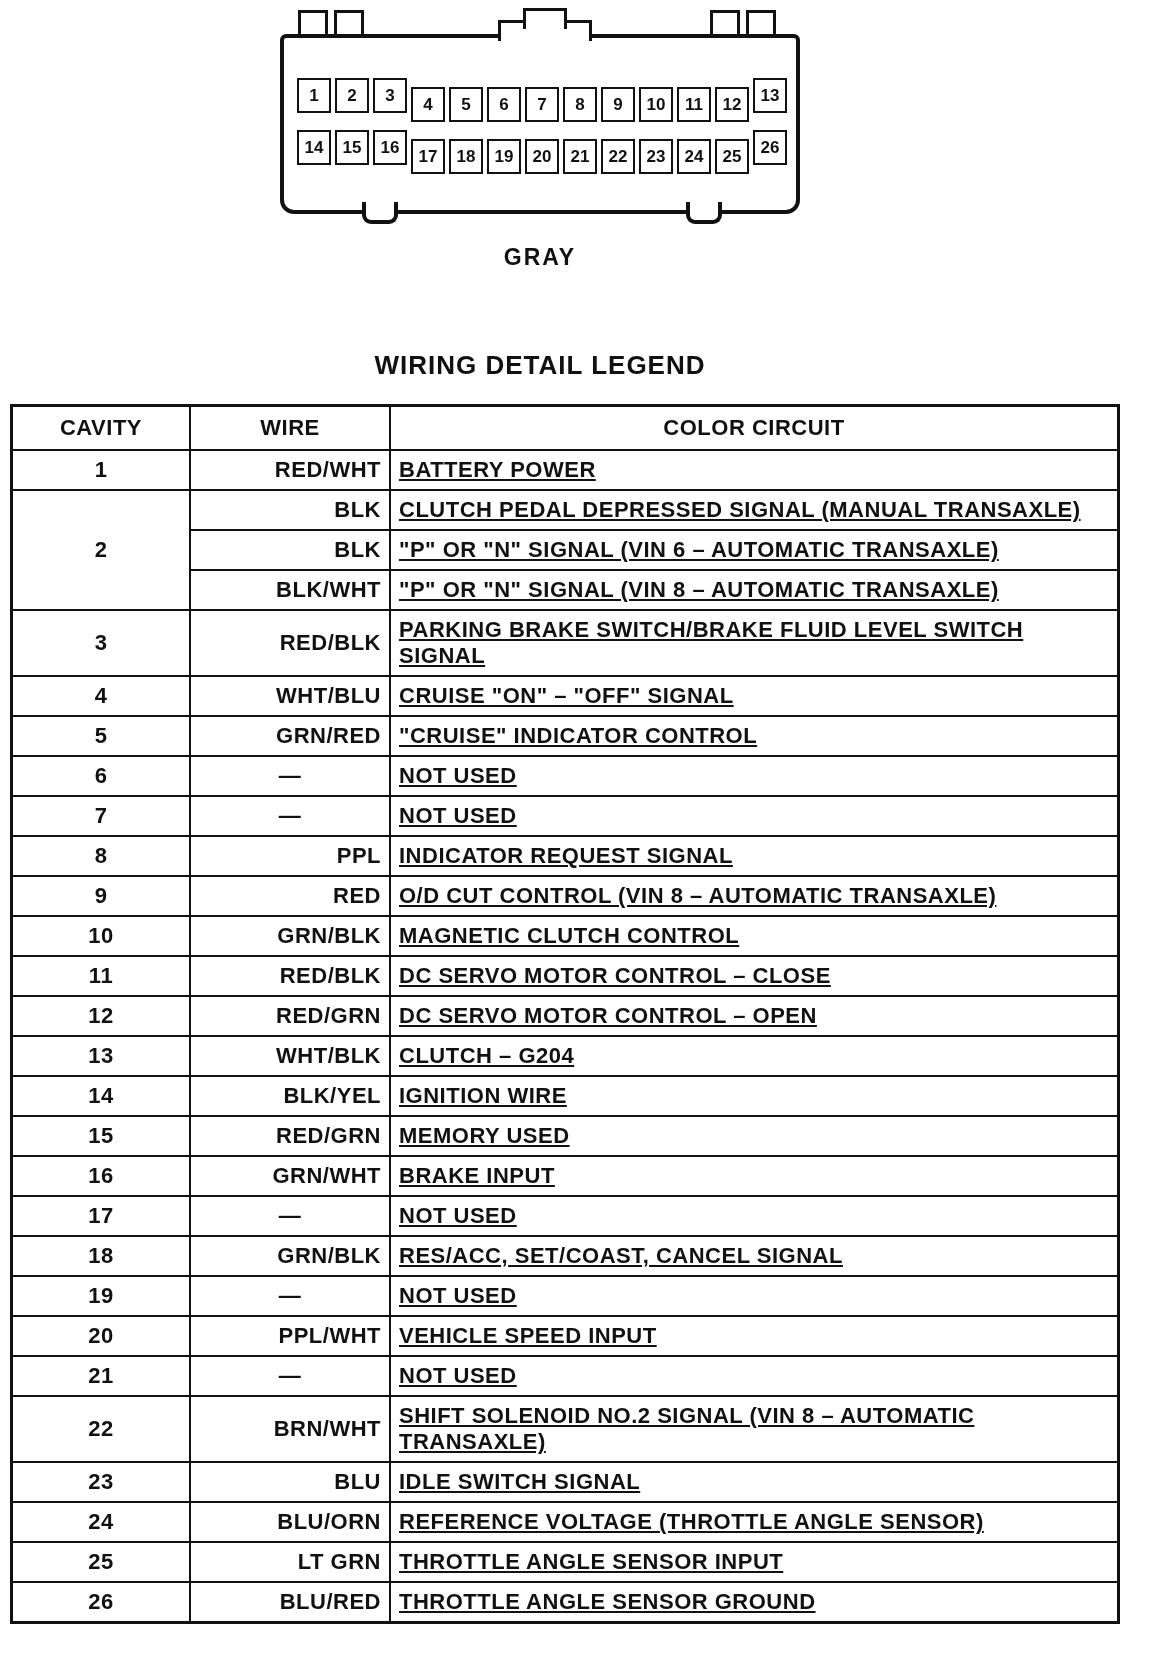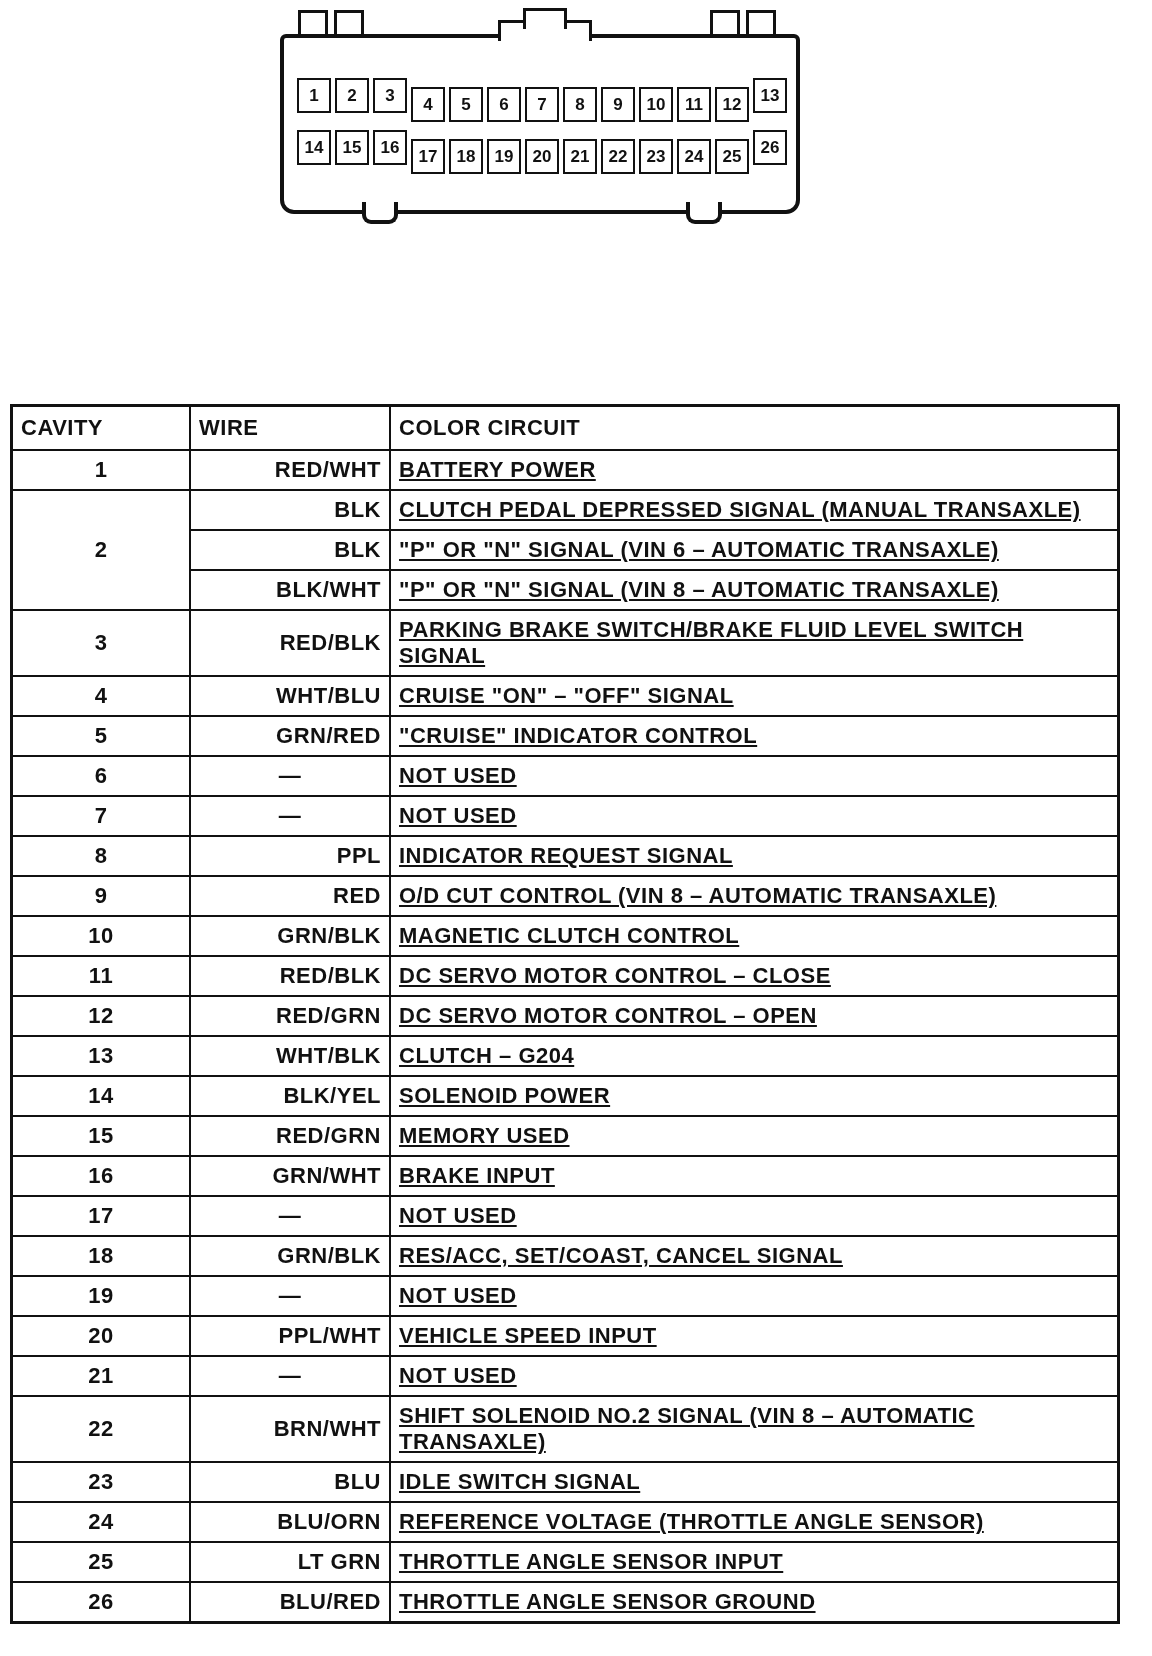--- a/index.html
+++ b/index.html
@@ -59,21 +59,21 @@
     table-layout:fixed;
   }
   table.legend th, table.legend td{
     border:2px solid #111;
     font-weight:bold;
     font-size:22px;
     letter-spacing:0.5px;
     line-height:26px;
     padding:6px 8px;
   }
-  table.legend th{text-align:left;height:30px;}
+  table.legend th{text-align:center;height:30px;}
   th.col-cavity{width:160px;}
   th.col-wire{width:182px;}
   th.col-circuit{width:710px;}
   td.cavity{text-align:center;}
   td.wire{padding-left:14px;text-align:right;}
   td.wire.dash{text-align:center;padding-left:8px;}
   td.circuit{padding-left:14px;white-space:pre-line;text-decoration:underline;}
 </style>
 </head>
 <body>
@@ -118,21 +118,23 @@
           <div class="pin lowered">24</div>
           <div class="pin lowered">25</div>
           <div class="pin raised">26</div>
         </div>
     </div>
 
     <div class="notch notch-1"></div>
     <div class="notch notch-2"></div>
   </div>
 
-
+  <div class="connector-label">GRAY</div>
+
+  <div class="legend-title">WIRING DETAIL LEGEND</div>
 
   <table class="legend">
     <thead>
       <tr>
         <th class="col-cavity">CAVITY</th>
         <th class="col-wire">WIRE</th>
         <th class="col-circuit">COLOR CIRCUIT</th>
       </tr>
     </thead>
     <tbody>
@@ -206,21 +208,21 @@
           <td class="circuit">DC SERVO MOTOR CONTROL – OPEN</td>
         </tr>
         <tr>
           <td class="cavity" rowspan="1">13</td>
           <td class="wire">WHT/BLK</td>
           <td class="circuit">CLUTCH – G204</td>
         </tr>
         <tr>
           <td class="cavity" rowspan="1">14</td>
           <td class="wire">BLK/YEL</td>
-          <td class="circuit">SOLENOID POWER</td>
+          <td class="circuit">IGNITION WIRE</td>
         </tr>
         <tr>
           <td class="cavity" rowspan="1">15</td>
           <td class="wire">RED/GRN</td>
           <td class="circuit">MEMORY USED</td>
         </tr>
         <tr>
           <td class="cavity" rowspan="1">16</td>
           <td class="wire">GRN/WHT</td>
           <td class="circuit">BRAKE INPUT</td>

